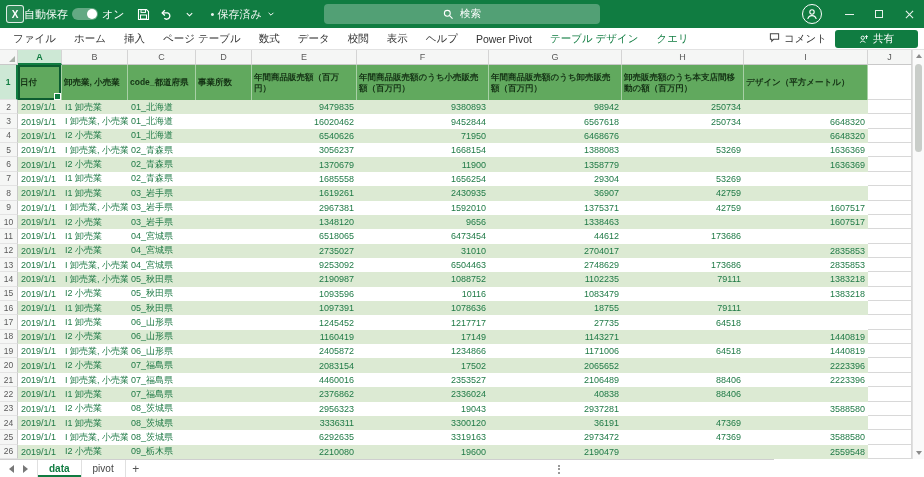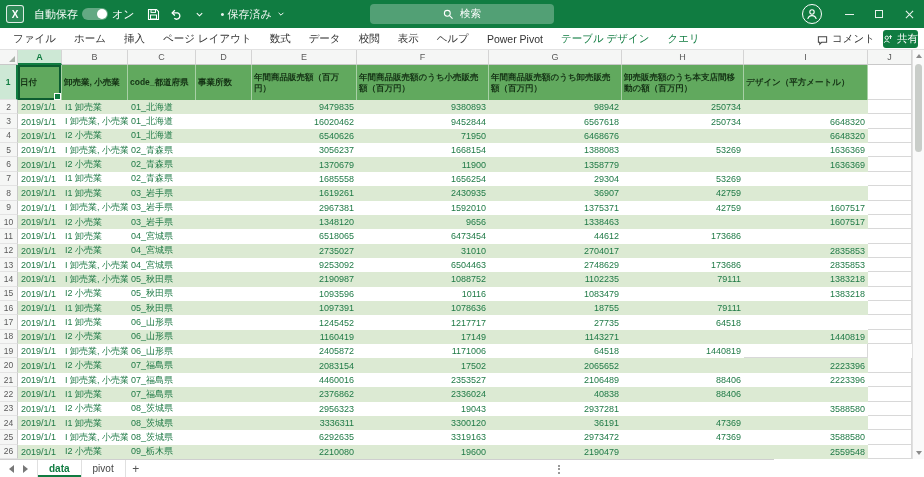--- a/index.html
+++ b/index.html
@@ -3,40 +3,40 @@
 <meta charset="utf-8">
 <style>
   *{box-sizing:border-box;margin:0;padding:0}
   html,body{width:924px;height:477px;overflow:hidden;font-family:"Liberation Sans","DejaVu Sans",sans-serif;background:#fff}
   :root{
     --cols:18px 44px 66px 68px 56px 105px 132px 133px 122px 124px 44px;
   }
   
   .titlebar{height:28px;background:var(--accent,#107c41);display:flex;align-items:center;color:#fff;font-size:11px;padding-left:6px;position:relative}
   .appicon{width:18px;height:18px;border:1.5px solid rgba(255,255,255,.85);border-radius:3px;display:grid;place-items:center;font-size:10px;font-weight:bold;color:#fff;background:rgba(255,255,255,.12)}
-  .autosave{display:flex;align-items:center;gap:4px;margin-left:10px;white-space:nowrap}
+  .autosave{display:flex;align-items:center;gap:4px;white-space:nowrap}
   .switch{width:26px;height:12px;border-radius:7px;background:rgba(255,255,255,.35);position:relative}
   .knob{position:absolute;right:1px;top:1px;width:10px;height:10px;border-radius:50%;background:#fff}
   .qat{display:flex;align-items:center;gap:9px;margin-left:12px}
   .qat .ic{display:grid;place-items:center;width:14px;height:14px}
   .doctitle{margin-left:14px;display:flex;align-items:center;gap:5px;white-space:nowrap}
   .doctitle .saved{opacity:.92}
-  .searchbox{position:absolute;left:50%;top:4px;transform:translateX(-50%);width:184px;height:20px;border-radius:4px;background:rgba(255,255,255,.28);display:flex;align-items:center;justify-content:center;gap:6px;font-size:10.5px;color:#fff}
+  .searchbox{position:absolute;left:50%;top:4px;transform:translateX(-50%);width:276px;height:20px;border-radius:4px;background:rgba(255,255,255,.28);display:flex;align-items:center;justify-content:center;gap:6px;font-size:10.5px;color:#fff}
   .tb-right{margin-left:auto;display:flex;align-items:center;height:100%}
   .avatar{width:20px;height:20px;border-radius:50%;border:1.5px solid #fff;display:grid;place-items:center;margin-right:12px}
   .winctl{width:30px;height:100%;display:grid;place-items:center;opacity:.9}
   .wmin{width:9px;height:1px;background:#fff}
   .wmax{width:8px;height:8px;border:1px solid #fff}
   
   .ribbon{height:22px;background:var(--ribbon-bg,#fff);display:flex;align-items:center;border-bottom:1px solid #e2e2e2;font-size:10.5px;color:#333;padding-left:4px}
   .rtab{padding:0 9px;height:100%;display:flex;align-items:center;white-space:nowrap;cursor:default}
   .rtab.ctx{color:var(--accent,#107c41)}
   .ribbon-right{margin-left:auto;display:flex;align-items:center;gap:8px;padding-right:6px}
-  .comments{display:flex;gap:4px;align-items:flex-end;color:#333}
-  .sharebtn{background:var(--accent,#107c41);color:#fff;padding:2px 0;border-radius:3px;display:flex;gap:4px;align-items:center}
+  .comments{display:flex;gap:4px;align-items:flex-start;color:#333}
+  .sharebtn{background:var(--accent,#107c41);color:#fff;padding:2px 24px;border-radius:3px;display:flex;gap:4px;align-items:center}
   
   .grid{position:absolute;top:50px;left:0;width:912px;height:409px;overflow:hidden;background:#fff}
   .gridrow{display:grid;grid-template-columns:var(--cols)}
   .corner,.colletter{height:15px;background:var(--header-bg,#f5f6f5);border-right:1px solid #d4d4d4;border-bottom:1px solid #c9c9c9;display:flex;align-items:center;justify-content:center;font-size:9px;color:#5a5a5a;position:relative}
   .corner::after{content:"";position:absolute;right:2px;bottom:2px;width:0;height:0;border-bottom:6px solid #aab2aa;border-left:6px solid transparent}
   .colletter.selhdr{background:var(--selected-header-bg,#cde8d5);color:var(--accent,#107c41);border-bottom:2px solid var(--accent,#107c41);font-weight:bold}
   .hrow{height:35px}
   .hcell{background:var(--table-header-bg,#61a95e);color:var(--table-header-text,#143214);font-size:8.5px;font-weight:600;line-height:10.5px;display:flex;align-items:center;padding:1px 2px;border-right:1px solid rgba(255,255,255,.45);overflow:hidden}
   .hcell.outcol{background:#fff;border-right:1px solid var(--grid-line,#d8d8d8);border-bottom:1px solid var(--grid-line,#d8d8d8);font-weight:normal}
   .selcell{box-shadow:inset 0 0 0 2px #0c5c30;position:relative}
@@ -132,21 +132,21 @@
         </svg>
     </span>
   </div>
 </header>
 
 <nav class="ribbon">
   <div class="stabs" style="display:flex;height:100%">
       <div class="rtab">ファイル</div>
       <div class="rtab">ホーム</div>
       <div class="rtab">挿入</div>
-      <div class="rtab">ページ レイアウト</div>
+      <div class="rtab">ページ テーブル</div>
       <div class="rtab">数式</div>
       <div class="rtab">データ</div>
       <div class="rtab">校閲</div>
       <div class="rtab">表示</div>
       <div class="rtab">ヘルプ</div>
       <div class="rtab">Power Pivot</div>
       <div class="rtab ctx">テーブル デザイン</div>
       <div class="rtab ctx">クエリ</div>
     </div>
   <div class="ribbon-right">
@@ -416,20 +416,21 @@
         <div class="gcell numcell">1440819</div>
         <div class="gcell outcol"></div>
       </div>
       <div class="gridrow grow">
         <div class="rownum">19</div>
         <div class="gcell">2019/1/1</div>
         <div class="gcell">I 卸売業, 小売業</div>
         <div class="gcell">06_山形県</div>
         <div class="gcell numcell"></div>
         <div class="gcell numcell">2405872</div>
+        <div class="gcell numcell">1234866</div>
         <div class="gcell numcell">1171006</div>
         <div class="gcell numcell">64518</div>
         <div class="gcell numcell">1440819</div>
         <div class="gcell outcol"></div>
       </div>
       <div class="gridrow grow band">
         <div class="rownum">20</div>
         <div class="gcell">2019/1/1</div>
         <div class="gcell">I2 小売業</div>
         <div class="gcell">07_福島県</div>

